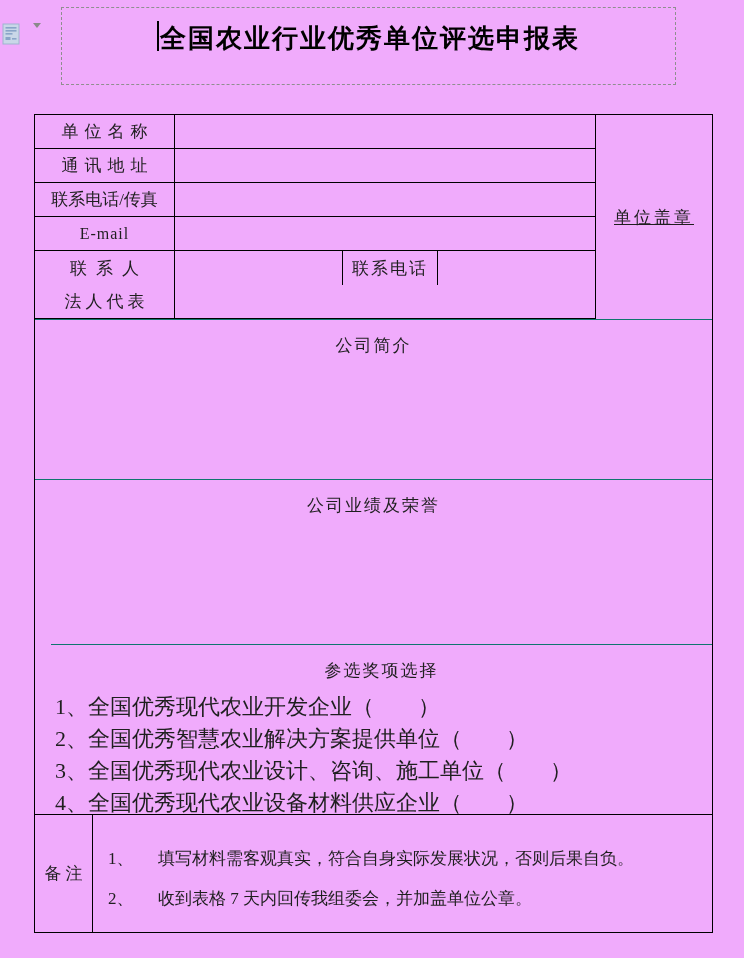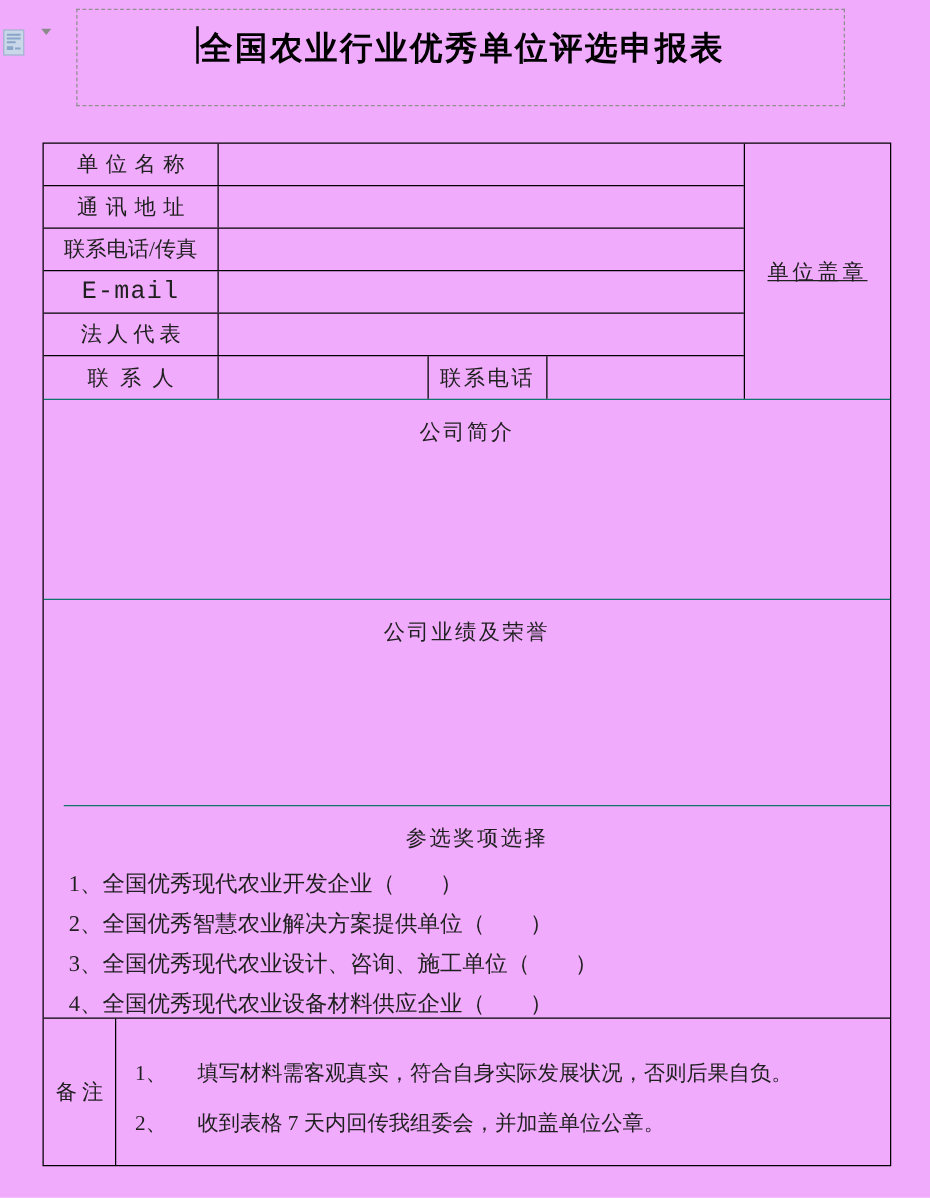--- a/index.html
+++ b/index.html
@@ -43,29 +43,29 @@
   .cell.label { width:140px; border-right:1px solid #000; }
   .cell.value { flex:1; }
   .cell.v1 { width:168px; border-right:1px solid #000; flex:none; }
   .cell.plabel { width:95px; border-right:1px solid #000; letter-spacing:2px; }
   .seal-cell { flex:1; border-left:1px solid #000; display:flex;
     align-items:center; justify-content:center; letter-spacing:3px;text-decoration:underline; }
 
   .ls6 { letter-spacing:6px; text-indent:6px; }
   .ls4 { letter-spacing:4px; text-indent:4px; }
   .ls9 { letter-spacing:9px; text-indent:9px; }
-  .mono { font-family:Liberation Mono, monospace; font-size:20px; letter-spacing:1px; }
+  .mono { font-family:Liberation Serif, serif; font-size:16px; letter-spacing:1px; }
 
   .section { border-top:1px solid #0f766e; text-align:center; }
   .sec-profile { height:160px; }
   .sec-honors  { height:165px; }
   .sec-awards  { height:170px;margin-left:16px; }
   .sec-heading { padding-top:14px; letter-spacing:2px; }
 
-  .award-list { text-align:left; padding-left:4px; margin-top:9px; font-size:18px; }
+  .award-list { text-align:left; padding-left:4px; margin-top:9px; font-size:22px; }
   .award-item { line-height:32px; white-space:pre; }
 
   .remarks { height:118px; border-top:1px solid #000; display:flex; }
   .remarks-label { width:58px; border-right:1px solid #000; display:flex;
     align-items:center; justify-content:center; letter-spacing:4px; text-indent:4px; }
   .remarks-body { flex:1; padding:24px 6px 0 15px; }
   .remark-line { display:flex; line-height:40px; }
   .remark-num { width:50px; flex:none; }
   .remark-text { flex:1; }
 </style>
@@ -108,28 +108,28 @@
           <div class="cell value"></div>
         </div>
         <div class="irow">
           <div class="cell label">联系电话/传真</div>
           <div class="cell value"></div>
         </div>
         <div class="irow">
           <div class="cell label mono">E-mail</div>
           <div class="cell value"></div>
         </div>
-        <div class="irow">
-          <div class="cell label ls4">法人代表</div>
-          <div class="cell value"></div>
-        </div>
         <div class="irow last">
           <div class="cell label ls9">联系人</div>
           <div class="cell v1"></div>
           <div class="cell plabel">联系电话</div>
+          <div class="cell value"></div>
+        </div>
+        <div class="irow">
+          <div class="cell label ls4">法人代表</div>
           <div class="cell value"></div>
         </div>
       </div>
       <div class="seal-cell">单位盖章</div>
     </div>
 
     <div class="section sec-profile">
       <div class="sec-heading">公司简介</div>
     </div>
 

